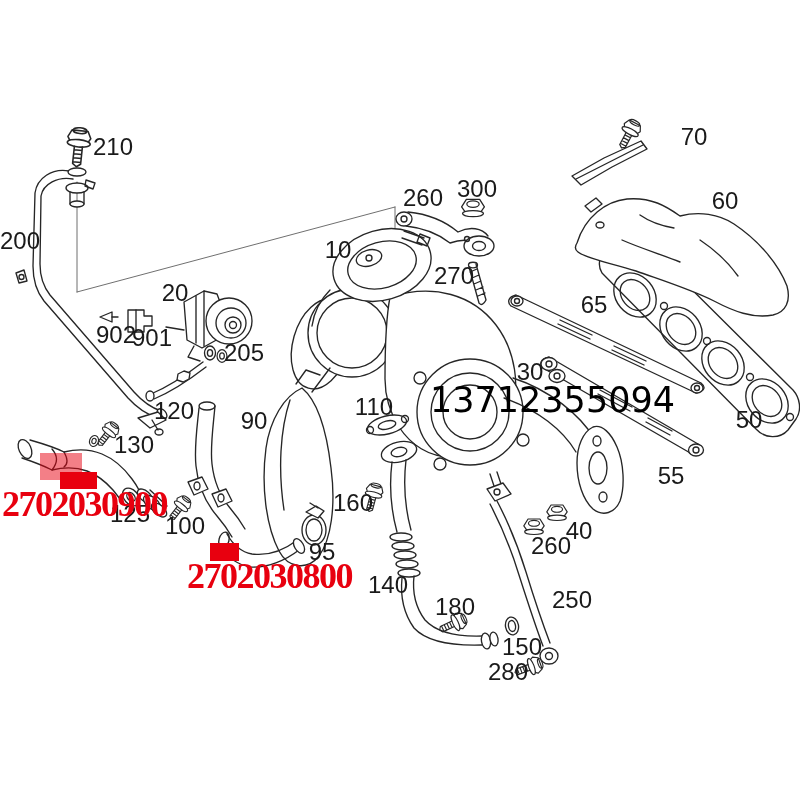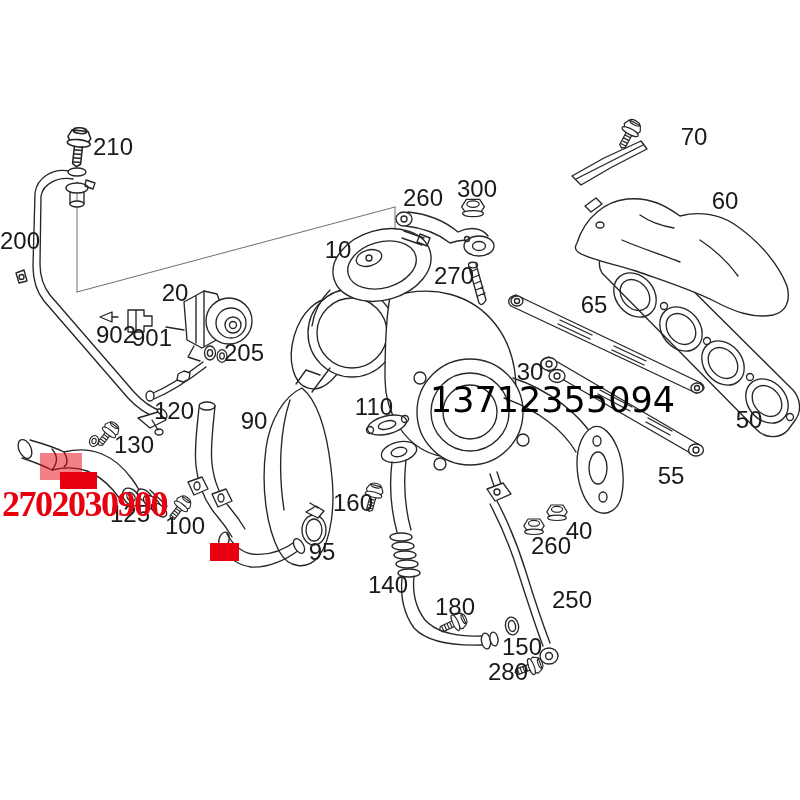--- a/index.html
+++ b/index.html
@@ -322,15 +322,16 @@
       <span class="callout" style="left: 579px; top: 531px;">40</span>
       <span class="callout" style="left: 551px; top: 546px;">260</span>
       <span class="callout" style="left: 388px; top: 585px;">140</span>
       <span class="callout" style="left: 572px; top: 600px;">250</span>
       <span class="callout" style="left: 455px; top: 607px;">180</span>
       <span class="callout" style="left: 522px; top: 647px;">150</span>
       <span class="callout" style="left: 508px; top: 672px;">280</span>
     </div>
 
   <div class="part-no" id="pn1">2702030900</div>
+  <div class="part-no" id="pn2">2702030800</div>
 
   <div class="wm" id="wm-right">13712355094</div>
 </div>
 
 </body></html>

